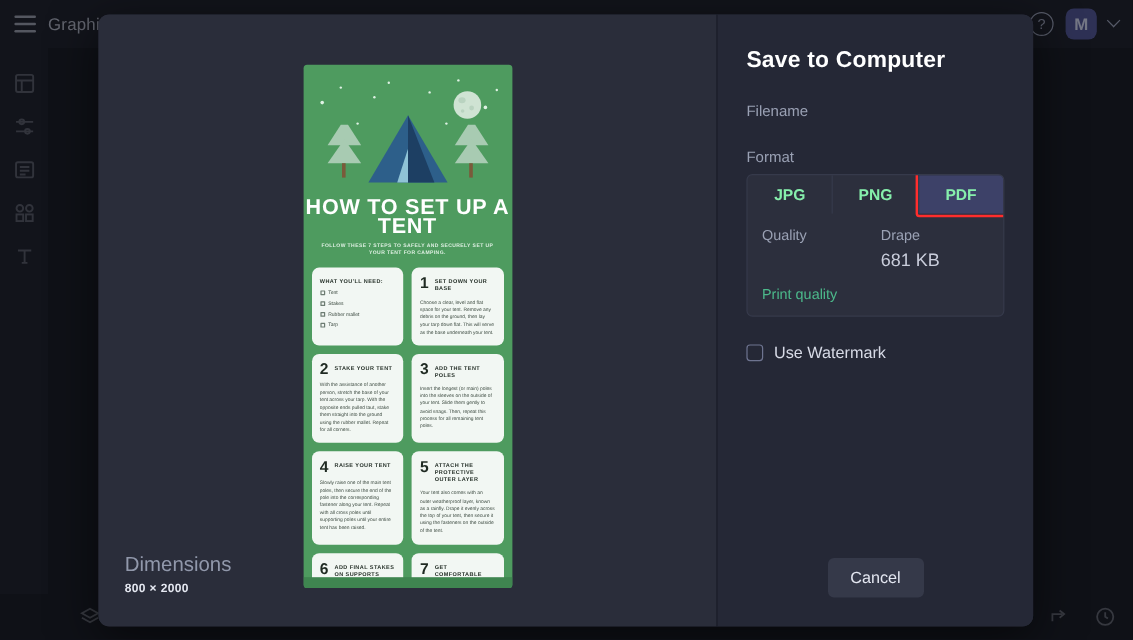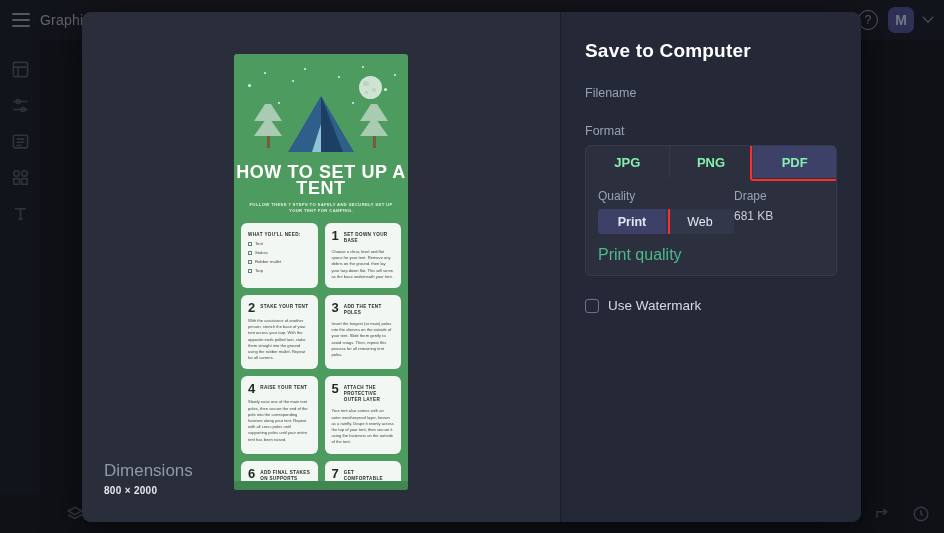--- a/index.html
+++ b/index.html
@@ -90,22 +90,22 @@
   .quality-row { display: flex; padding: 11px 12px 12px 12px; }
   .quality-col { flex: 1; }
   .size-col { width: 90px; }
   .sub-label { color: #9aa1b4; font-size: 12px; margin-bottom: 6px; }
   .qtabs { display: inline-flex; background: #33374a; border-radius: 4px;
     overflow: hidden; position: relative; }
   .qtab { width: 68px; height: 25px; display: flex; align-items: center;
     justify-content: center; color: #e4e7f1; font-size: 12.5px; cursor: pointer; }
   .qtab.active { background: #3d4168; font-weight: bold; }
   .hl-print { left: -4px; top: -4px; width: 76px; height: 33px; }
-  .size-value { color: #c9cddb; font-size: 12px; }
-  .quality-note { color: #4cb98b; font-size: 16px; padding: 0 12px 11px 12px; }
+  .size-value { color: #c9cddb; font-size: 15px; }
+  .quality-note { color: #4cb98b; font-size: 12px; padding: 0 12px 11px 12px; }
 
   .watermark-row { margin-top: 22px; display: flex; align-items: center; gap: 9px; cursor: pointer; }
   .checkbox { width: 14px; height: 14px; border: 1.5px solid #6e7490; border-radius: 3px; }
   .watermark-label { color: #d7dae6; font-size: 13.5px; }
 
   .actions { position: absolute; left: 0; bottom: 24px; width: 100%;
     display: flex; justify-content: center; gap: 14px; }
   .btn { height: 33px; border-radius: 5px; display: flex; align-items: center;
     justify-content: center; font-size: 13.5px; cursor: pointer; position: relative; }
   .btn-cancel { width: 80px; background: #353949; color: #e4e7f1; }
@@ -385,41 +385,35 @@
             <div class="format-tab">PNG</div>
             <div class="format-tab active">
               <span>PDF</span>
               <span class="hl hl-pdf"></span>
             </div>
           </div>
 
           <div class="quality-row">
             <div class="quality-col">
               <div class="sub-label">Quality</div>
-              <div class="qtabs">
-                <div class="qtab active">
-                  <span>Print</span>
-                </div>
-                <div class="qtab">Web</div>
-                <span class="hl hl-print"></span>
-              </div>
             </div>
             <div class="size-col">
               <div class="sub-label">Drape</div>
               <div class="size-value">681 KB</div>
             </div>
           </div>
 
           <div class="quality-note">Print quality</div>
         </div>
       </div>
 
       <div class="watermark-row">
         <span class="checkbox"></span>
         <span class="watermark-label">Use Watermark</span>
       </div>
 
       <div class="actions">
+        <div class="btn btn-cancel">Cancel</div>
       </div>
     </div>
 
   </div>
 </div>
 
 </body></html>

